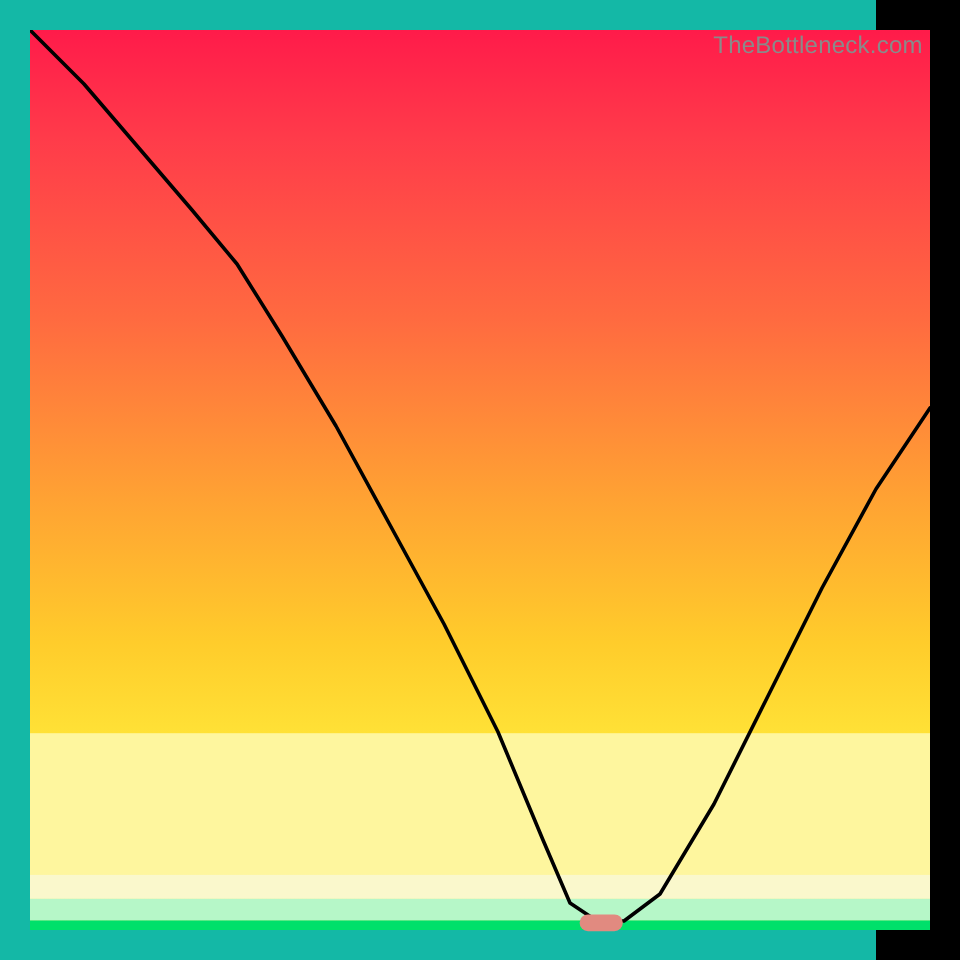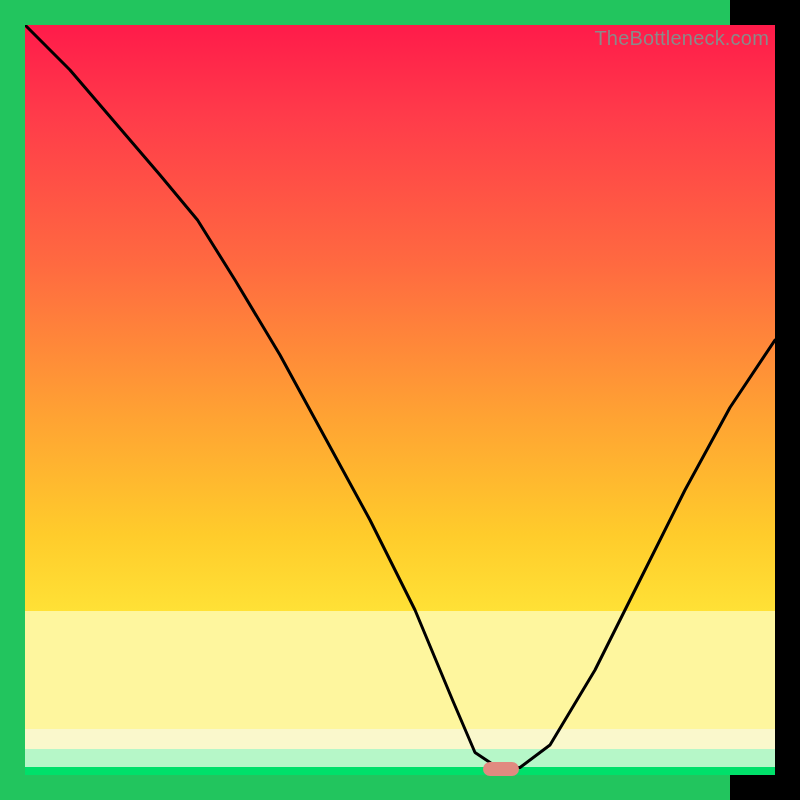--- a/index.html
+++ b/index.html
@@ -8,21 +8,21 @@
     width: 800px;
     height: 800px;
     background: #000;
     overflow: hidden;
     font-family: Arial, Helvetica, sans-serif;
   }
   .frame {
     position: relative;
     width: 730px;
     height: 800px;
-    background: #22c55e;
+    background: #14b8a6;
   }
   .plot-area {
     position: absolute;
     left: 25px;
     top: 25px;
     width: 750px;
     height: 750px;
     
     background:
       

